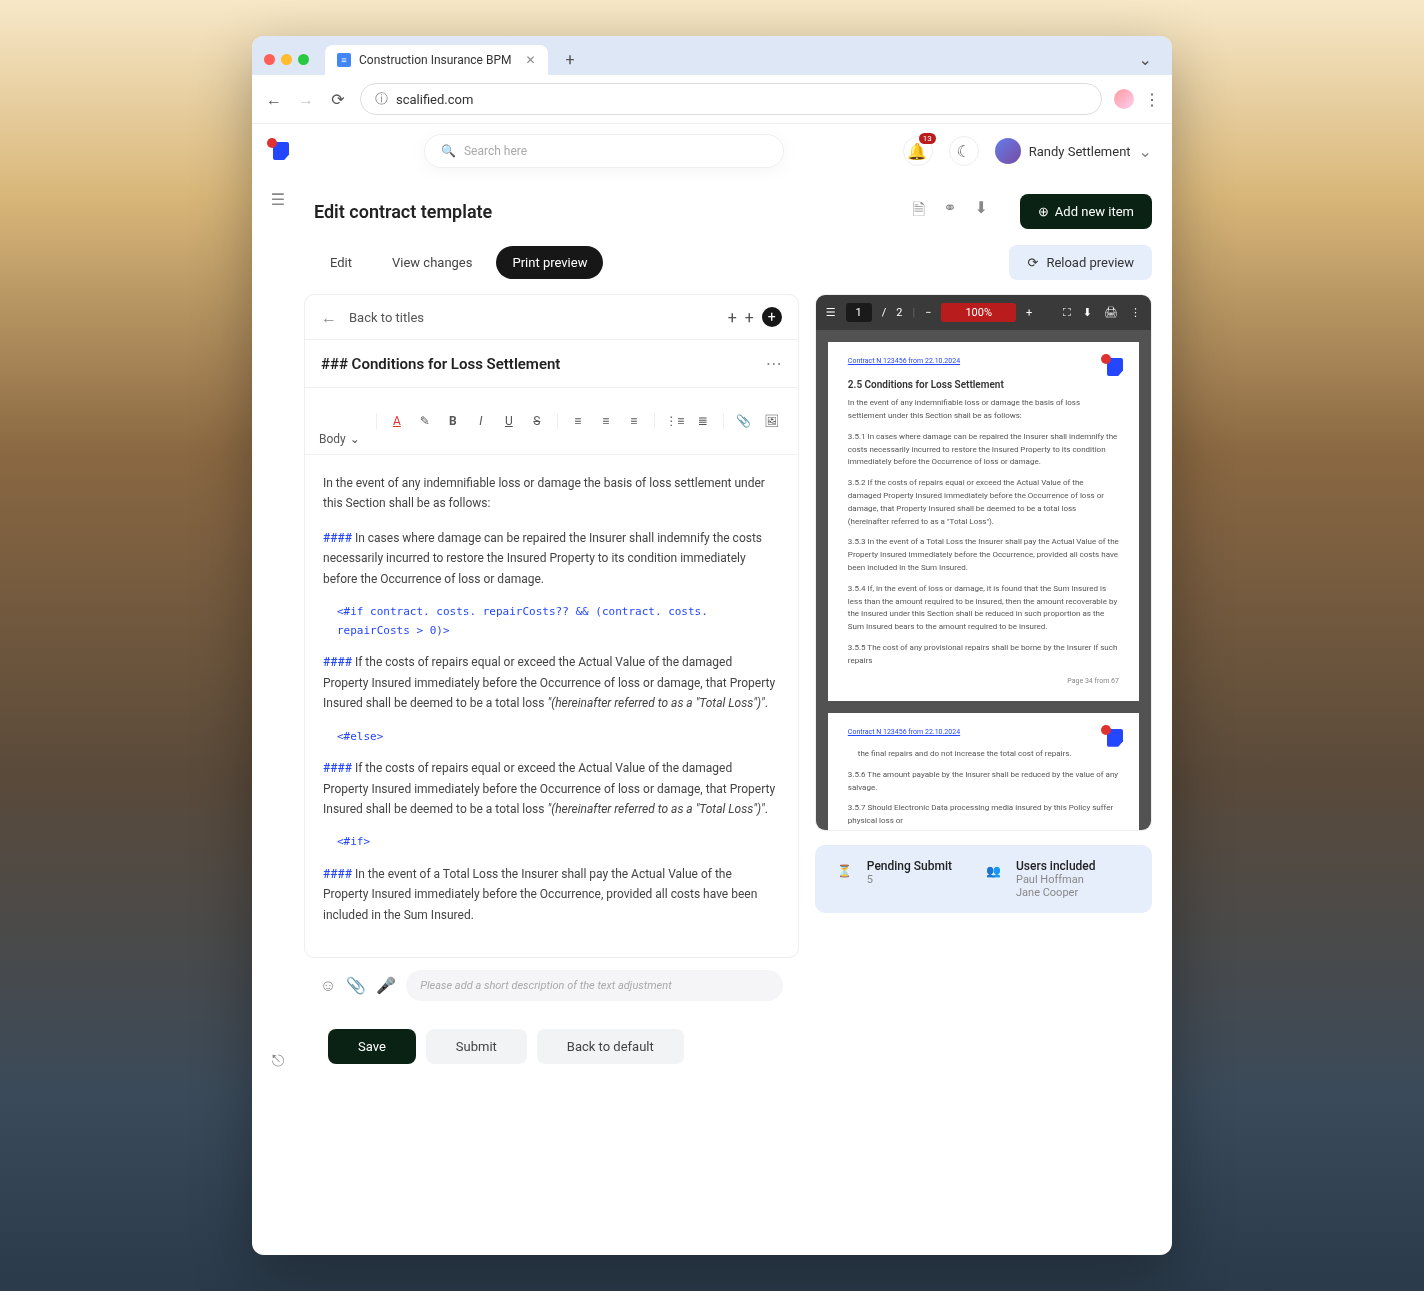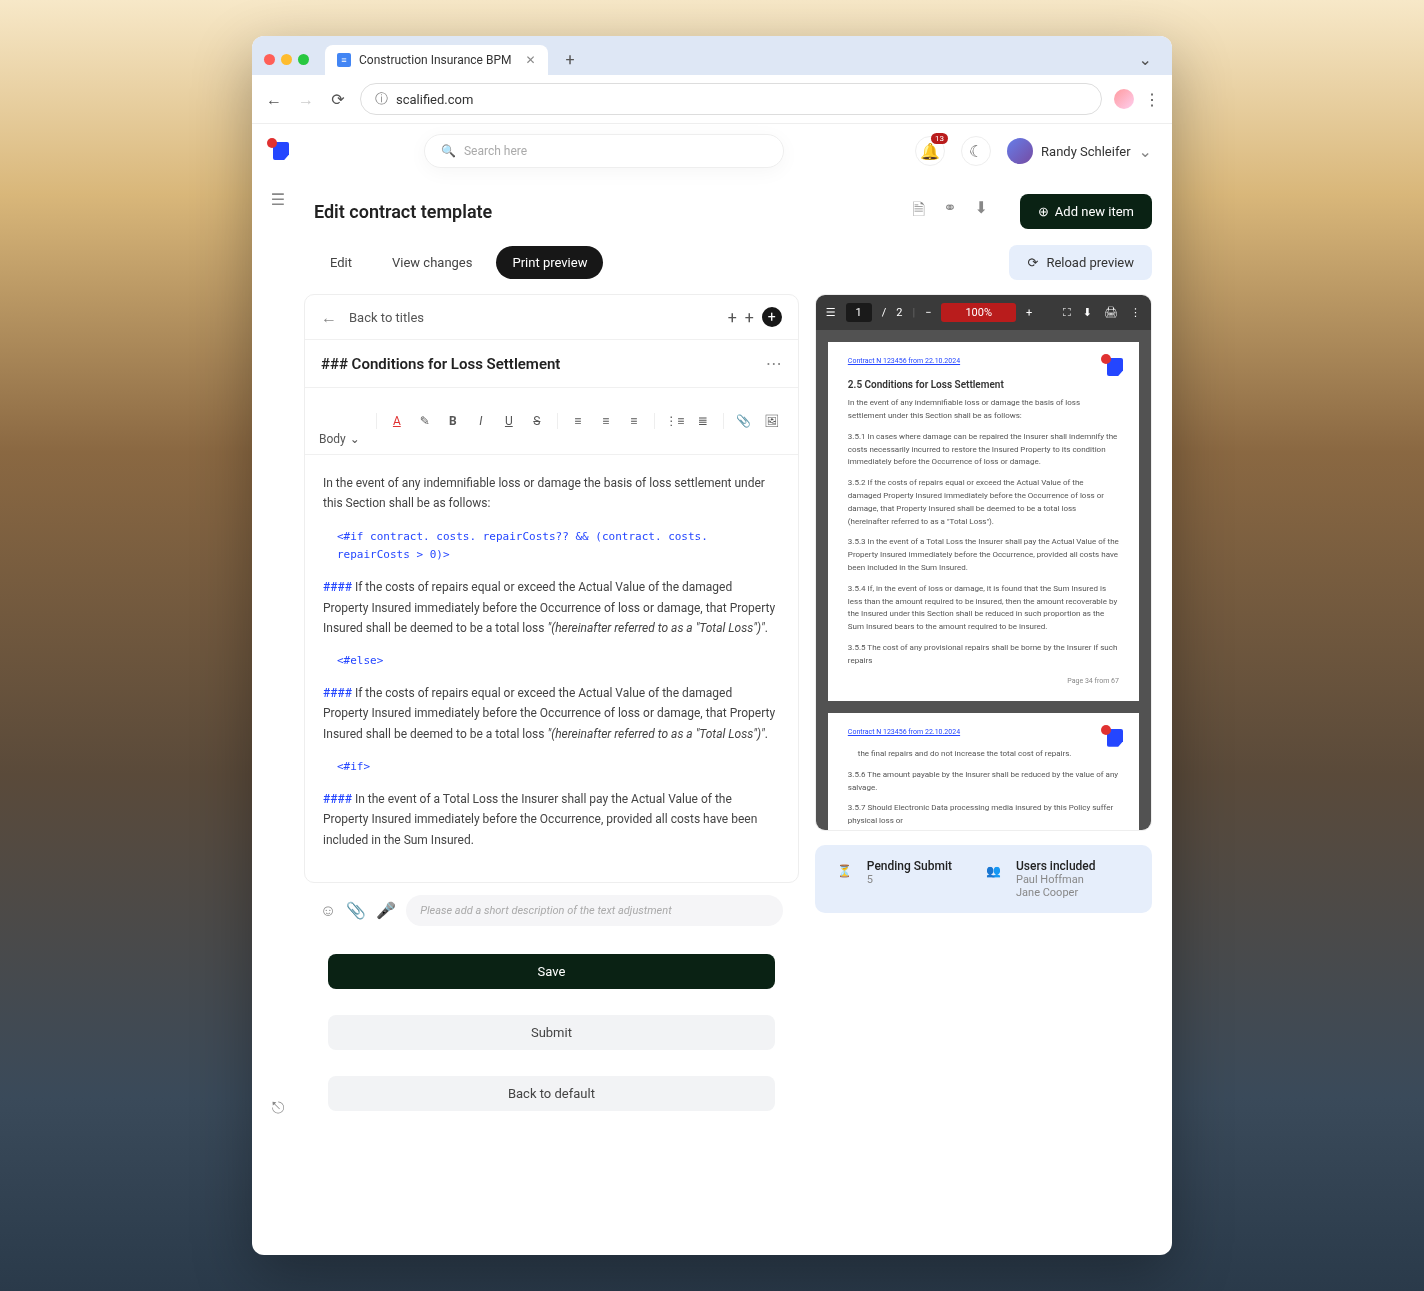--- a/index.html
+++ b/index.html
@@ -89,21 +89,21 @@
 .editor-body { padding: 18px; font-size: 12px; line-height: 1.7; color: #444; }
 .para { margin-bottom: 14px; }
 .hash-blue { color: #2446ff; font-weight: 500; }
 .code-line { color: #2446ff; font-family: monospace; padding-left: 14px; margin-bottom: 12px; font-size: 11px; }
 .italic-quote { font-style: italic; }
 
 .desc-row { display: flex; align-items: center; gap: 10px; padding: 12px 16px; }
 .desc-icon { color: #888; cursor: pointer; }
 .desc-input { flex: 1; background: #f5f5f7; border-radius: 18px; padding: 9px 14px; font-size: 11px; color: #aaa; font-style: italic; }
 
-.action-row { display: flex; gap: 26px; padding: 16px 24px 0; flex-direction: column; }
+.action-row { display: flex; gap: 10px; padding: 16px 24px 0; }
 .btn { padding: 10px 30px; border-radius: 8px; font-size: 13px; cursor: pointer; border: none; }
 .btn-save { background: #0a2214; color: #fff; }
 .btn-light { background: #f2f3f5; color: #444; }
 
 .preview-col { flex: 1; display: flex; flex-direction: column; gap: 14px; }
 .pdf-viewer { background: #fff; border-radius: 10px; overflow: hidden; border: 1px solid #eee; }
 .pdf-toolbar { background: #3a3a3a; color: #fff; padding: 8px 10px; display: flex; align-items: center; gap: 10px; font-size: 11px; }
 .pdf-menu { cursor: pointer; }
 .pdf-page-input { background: #1a1a1a; color: #fff; width: 26px; text-align: center; padding: 3px; border: none; border-radius: 3px; font-size: 11px; }
 .pdf-sep { color: #666; }
@@ -176,21 +176,21 @@
         <div class="top-right">
           <div class="bell-wrap">
             <span>🔔</span>
             <span class="badge">13</span>
           </div>
           <div class="theme-toggle">
             <span>☾</span>
           </div>
           <div class="user-chip">
             <div class="avatar-md"></div>
-            <span class="username">Randy Schleifer</span>
+            <span class="username">Randy Settlement</span>
             <span style="color:#888">⌄</span>
           </div>
         </div>
       </div>
 
       <div class="page-header">
         <span class="page-title">Edit contract template</span>
         <div class="header-icons">
           <span>🗎</span>
           <span>⚭</span>
@@ -254,20 +254,21 @@
               <div class="fmt-btn">≡</div>
               <div class="fmt-sep"></div>
               <div class="fmt-btn">⋮≡</div>
               <div class="fmt-btn">≣</div>
               <div class="fmt-sep"></div>
               <div class="fmt-btn">📎</div>
               <div class="fmt-btn">🖼</div>
             </div>
             <div class="editor-body">
               <div class="para">In the event of any indemnifiable loss or damage the basis of loss settlement under this Section shall be as follows:</div>
+              <div class="para"><span class="hash-blue">####</span><span> In cases where damage can be repaired the Insurer shall indemnify the costs necessarily incurred to restore the Insured Property to its condition immediately before the Occurrence of loss or damage.</span></div>
               <div class="code-line">&lt;#if contract. costs. repairCosts?? &amp;&amp; (contract. costs. repairCosts &gt; 0)&gt;</div>
               <div class="para"><span class="hash-blue">####</span><span> If the costs of repairs equal or exceed the Actual Value of the damaged Property Insured immediately before the Occurrence of loss or damage, that Property Insured shall be deemed to be a total loss </span><span class="italic-quote">"(hereinafter referred to as a "Total Loss")"</span>.</div>
               <div class="code-line">&lt;#else&gt;</div>
               <div class="para"><span class="hash-blue">####</span><span> If the costs of repairs equal or exceed the Actual Value of the damaged Property Insured immediately before the Occurrence of loss or damage, that Property Insured shall be deemed to be a total loss </span><span class="italic-quote">"(hereinafter referred to as a "Total Loss")"</span>.</div>
               <div class="code-line">&lt;#if&gt;</div>
               <div class="para"><span class="hash-blue">####</span><span> In the event of a Total Loss the Insurer shall pay the Actual Value of the Property Insured immediately before the Occurrence, provided all costs have been included in the Sum Insured.</span></div>
             </div>
           </div>
           <div class="desc-row">
             <span class="desc-icon">☺</span>

